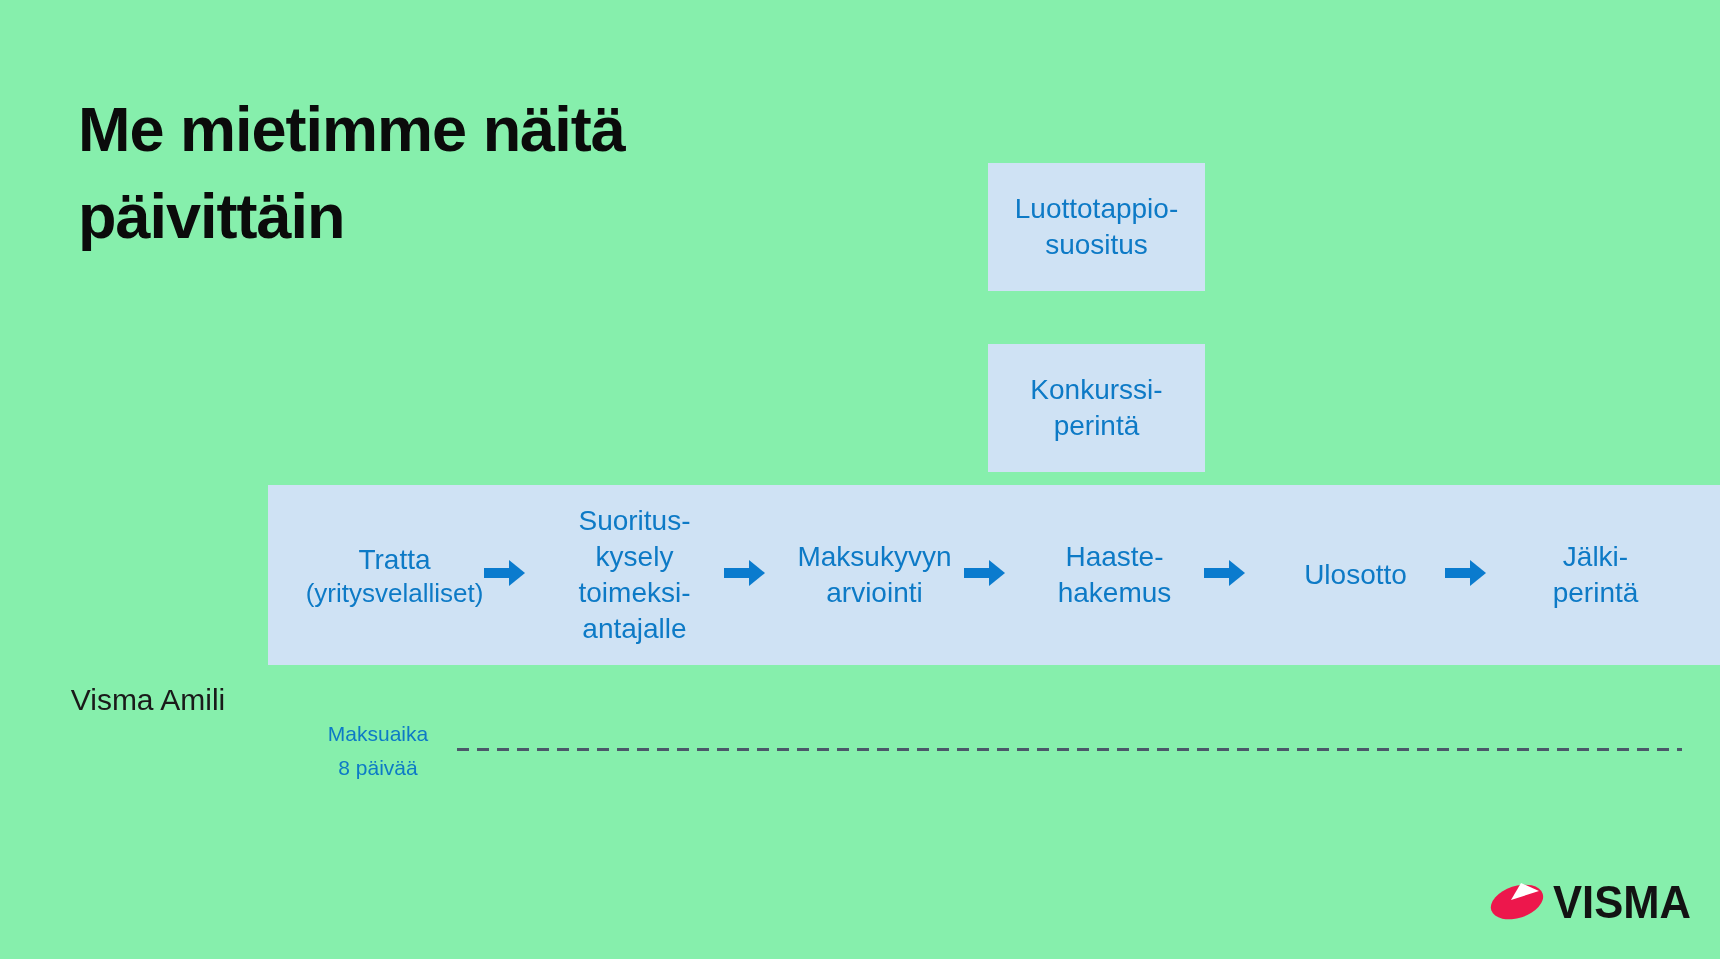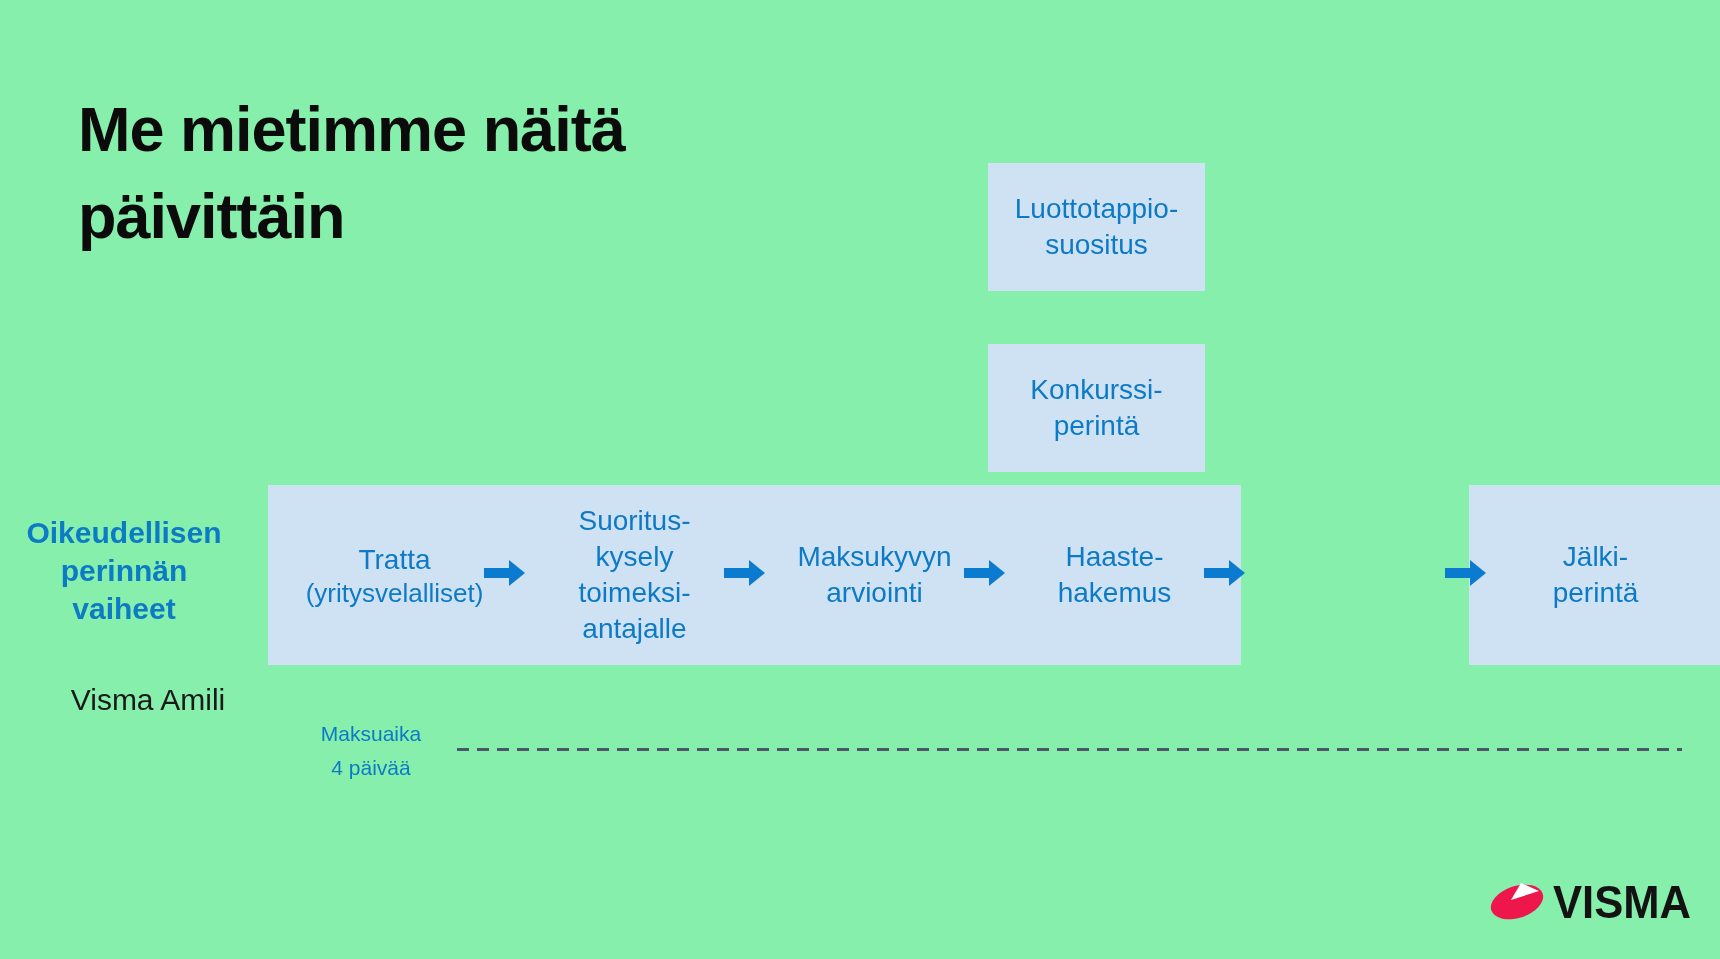--- a/index.html
+++ b/index.html
@@ -52,62 +52,63 @@
     content:"";position:absolute;left:25px;top:0;
     border-top:13px solid transparent;border-bottom:13px solid transparent;
     border-left:16px solid var(--arrow);
   }
 
   .product-label{
     position:absolute;left:58px;top:683px;width:180px;
     font-size:30px;color:#1a1a1a;text-align:center;
   }
   .payment-note{
-    position:absolute;left:290px;top:717px;width:162px;
+    position:absolute;left:297px;top:717px;width:162px;
     text-align:center;font-size:21px;line-height:34px;color:var(--accent);
   }
   .payment-note span{display:block;}
   .dashed-line{
     position:absolute;left:457px;top:748px;width:1225px;height:3px;
     background:repeating-linear-gradient(90deg, var(--dash) 0 12px, transparent 12px 20px);
   }
 
   .logo{position:absolute;left:1488px;top:878px;width:210px;height:46px;}
 </style>
 </head>
 <body>
 
 <div class="slide">
 
   <h1 class="title">Me mietimme näitä
 päivittäin</h1>
 
-  <div class="flow-label">Oikeudellisen
-perinnän
-vaiheet</div>
 
   <div class="box stage" style="left:268px">
     <div class="box-label">Tratta</div>
     <div class="box-sub">(yritysvelalliset)</div>
   </div>
   <div class="box stage" style="left:508px">
     <div class="box-label">Suoritus-
 kysely
 toimeksi-
 antajalle</div>
 
   </div>
   <div class="box stage" style="left:748px">
     <div class="box-label">Maksukyvyn
 arviointi</div>
 
   </div>
   <div class="box stage" style="left:988px">
     <div class="box-label">Haaste-
 hakemus</div>
+
+  </div>
+  <div class="box stage" style="left:1229px">
+    <div class="box-label">Ulosotto</div>
 
   </div>
   <div class="box stage" style="left:1469px">
     <div class="box-label">Jälki-
 perintä</div>
 
   </div>
 
   <div class="arrow" style="left:484px"></div>
   <div class="arrow" style="left:724px"></div>
@@ -120,21 +121,21 @@
 suositus</div>
   </div>
   <div class="box branch" style="top:344px">
     <div class="box-label">Konkurssi-
 perintä</div>
   </div>
 
   <div class="product-label">Visma Amili</div>
   <div class="payment-note">
     <span>Maksuaika</span>
-    <span>4 päivää</span>
+    <span>8 päivää</span>
   </div>
   <div class="dashed-line"></div>
 
   <svg class="logo" viewBox="0 0 210 46">
     <g transform="translate(29,24) rotate(-18)">
       <ellipse cx="0" cy="0" rx="27" ry="16" style="fill:var(--logo-red)"></ellipse>
       <polygon points="-6,-2 4,-19 22,-11" fill="#ffffff" transform="rotate(18)"></polygon>
     </g>
     <text x="65" y="40" font-size="47" font-weight="bold" textLength="138" lengthAdjust="spacingAndGlyphs" style="fill:var(--logo-text);font-family:'Liberation Sans',sans-serif;">VISMA</text>
   </svg>

